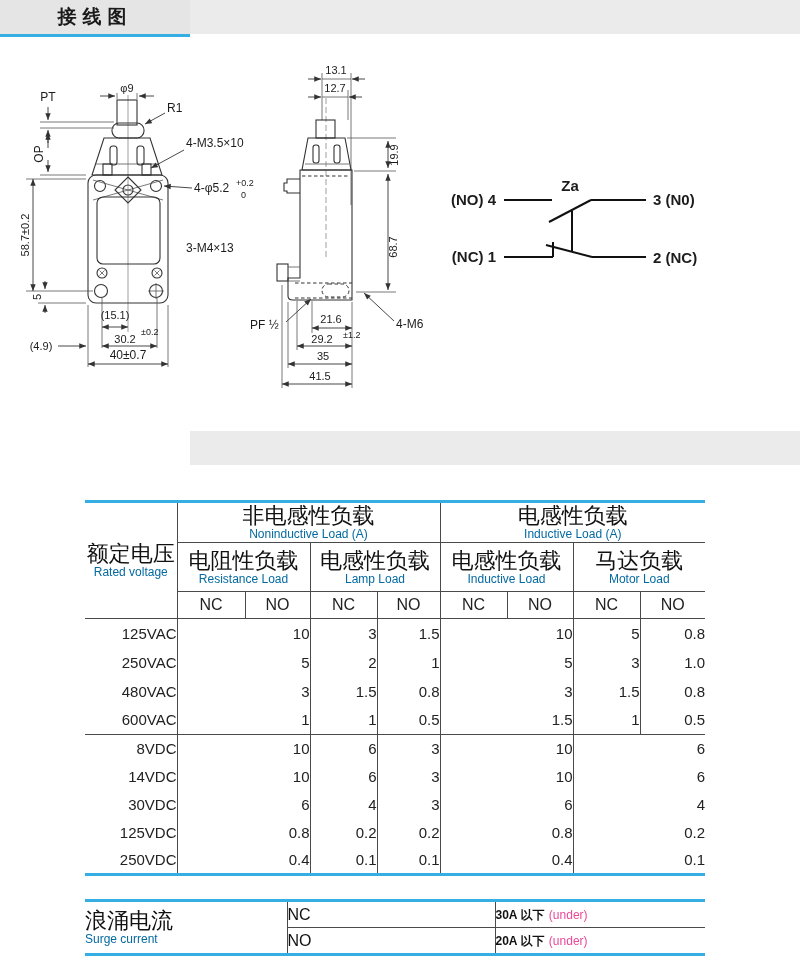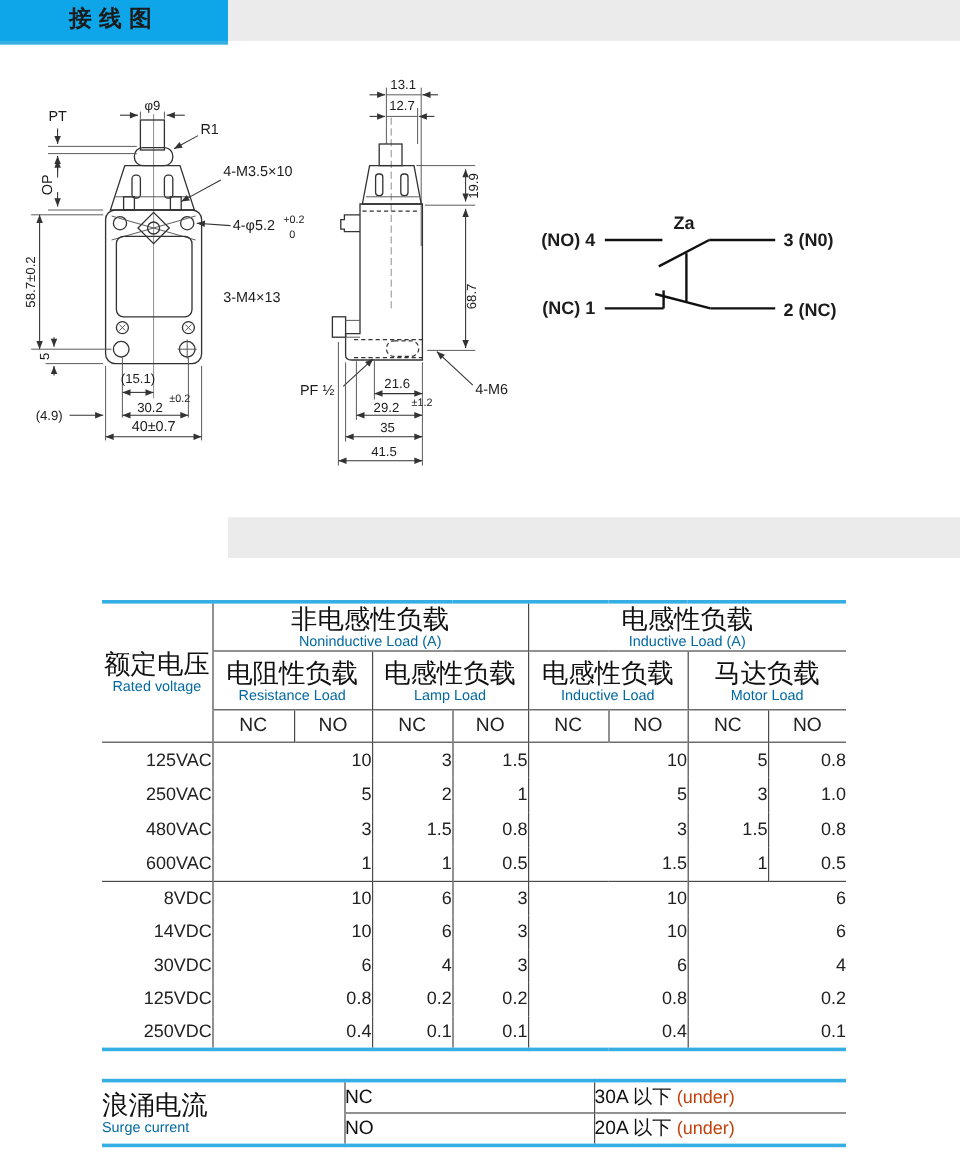--- a/index.html
+++ b/index.html
@@ -1,20 +1,20 @@
 <!DOCTYPE html>
 <html><head>
 <meta charset="utf-8">
 <style>
   html,body{margin:0;padding:0;background:#fff;}
   .page{position:relative;width:800px;height:969px;background:#fff;overflow:hidden;
         font-family:"Liberation Sans","DejaVu Sans",sans-serif;color:#1a1a1a;}
   
   .titlebar{position:absolute;left:0;width:800px;height:37px;}
-  .titlebar .whitebox{position:absolute;left:0;top:0;width:190px;height:34px;background:#0ea5e9;
+  .titlebar .whitebox{position:absolute;left:0;top:0;width:190px;height:34px;background:#e5e5e5;
         border-bottom:3px solid #35afe3;text-align:center;}
   .titlebar .whitebox span{font-size:19px;font-weight:bold;letter-spacing:6px;line-height:34px;}
   .titlebar .graybar{position:absolute;left:190px;top:0;width:610px;height:34px;background:#ebebeb;}
   
   svg text{fill:#1c1c1c;font-family:"Liberation Sans","DejaVu Sans",sans-serif;}
   .part{fill:none;stroke:#333;stroke-width:1.1;}
   .thin{fill:none;stroke:#555;stroke-width:0.8;}
   .cl{stroke:#777;stroke-width:0.7;}
   .cld{stroke:#777;stroke-width:0.7;stroke-dasharray:6 3;}
   .dsh{fill:none;stroke:#333;stroke-width:1;stroke-dasharray:3.5 2.5;}
@@ -33,22 +33,22 @@
   .en{font-size:12px;color:#0369a1;line-height:1.15;}
   .ncno{font-size:16px;color:#222;}
   .ratings td{font-size:15px;color:#222;text-align:right;}
   .rh1{height:40px;} .rh2{height:49px;} .rh3{height:27px;}
   .rac{height:29px;} .rdc{height:28px;margin-top:8px;}
   
   .surge{position:absolute;left:85px;top:899px;width:620px;
         border-top:3px solid #35afe3;border-bottom:3px solid #35afe3;}
   .surge td{padding:0;vertical-align:middle;height:25px;}
   .surge .contact{font-size:16px;color:#111;}
-  .surge .val{font-size:16px;font-weight:normal;color:#111;}
-  .surge .note{font-size:15px;color:#c2410c;}
+  .surge .val{font-size:12px;font-weight:bold;color:#111;}
+  .surge .note{font-size:12px;color:#ec4899;}
 </style>
 </head>
 <body>
 
 <div class="page">
 
   <div class="titlebar" style="top:0;">
     <div class="graybar"></div>
     <div class="whitebox">
       <span>接线图</span>

